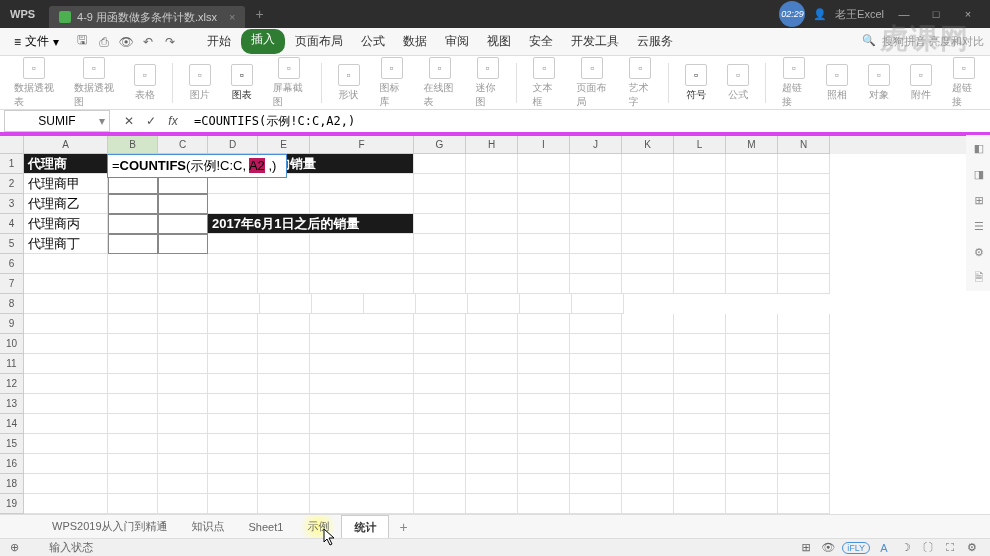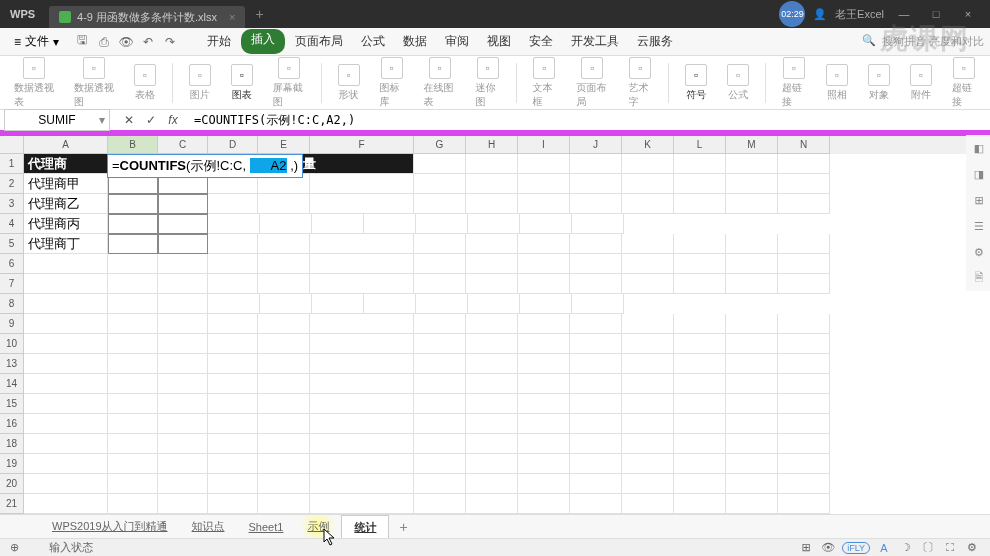--- a/index.html
+++ b/index.html
@@ -6,42 +6,42 @@
 body { background: #f0f0f0; width: 990px; height: 556px; overflow: hidden; position: relative; font-size: 12px; }
 
 
 .titlebar { background: #2d2d2d; height: 28px; display: flex; align-items: center; color: #ccc; }
 .app-logo { padding: 0 10px; font-weight: bold; font-size: 11px; }
 .tab { background: #4a4a4a; padding: 4px 10px; display: flex; align-items: center; gap: 6px; font-size: 11px; margin-left: 4px; border-radius: 3px 3px 0 0; height: 22px; margin-top: 6px; }
 .tab-icon { width: 12px; height: 12px; background: #4caf50; border-radius: 2px; }
 .tab-close { color: #888; cursor: pointer; margin-left: 6px; }
 .add-tab { padding: 0 10px; color: #888; font-size: 14px; cursor: pointer; }
 .titlebar-right { margin-left: auto; display: flex; align-items: center; gap: 8px; padding-right: 10px; }
-.timer-badge { background: #4a7ec4; color: #fff; width: 26px; height: 26px; border-radius: 50%; display: flex; align-items: center; justify-content: center; font-size: 9px; }
+.timer-badge { background: #4a7ec4; color: #fff; width: 26px; height: 26px; border-radius: 50%; display: flex; align-items: center; justify-content: center; font-size: 9px; font-style: italic; }
 .titlebar-right span { font-size: 11px; color: #aaa; }
 .win-btn { width: 24px; height: 24px; display: inline-flex; align-items: center; justify-content: center; color: #aaa; cursor: pointer; }
 
 
 .menubar { background: #f7f7f7; height: 28px; display: flex; align-items: center; padding: 0 6px; border-bottom: 1px solid #ddd; }
 .file-btn { display: flex; align-items: center; gap: 4px; padding: 2px 8px; font-size: 12px; cursor: pointer; }
 .quick-icons { display: flex; gap: 4px; margin-left: 6px; }
 .quick-icons span { width: 18px; height: 18px; display: inline-flex; align-items: center; justify-content: center; color: #666; cursor: pointer; font-size: 12px; }
 .menu-items { display: flex; gap: 2px; margin-left: 20px; }
 .menu-item { padding: 4px 8px; font-size: 12px; cursor: pointer; color: #333; }
 .menu-item.active { background: #2e7d32; color: #fff; border-radius: 10px; padding: 2px 10px; }
 
 
 .ribbon { background: #fff; height: 54px; display: flex; align-items: center; padding: 0 10px; border-bottom: 1px solid #ddd; gap: 12px; }
 .ribbon-group { display: flex; flex-direction: column; align-items: center; gap: 2px; color: #999; font-size: 10px; cursor: pointer; padding: 0 4px; }
 .ribbon-icon { width: 22px; height: 22px; border: 1px solid #ccc; border-radius: 2px; display: flex; align-items: center; justify-content: center; font-size: 12px; }
 .ribbon-group.dark { color: #333; }
 .ribbon-sep { width: 1px; height: 40px; background: #e0e0e0; }
 
 
-.formula-bar { background: #fff; height: 26px; display: flex; align-items: center; border-bottom: 6px solid #d946ef; }
+.formula-bar { background: #fff; height: 26px; display: flex; align-items: center; border-bottom: 4px solid #d946ef; }
 .name-box { width: 106px; height: 22px; border: 1px solid #ccc; margin: 0 4px; display: flex; align-items: center; justify-content: center; position: relative; }
 .name-box input { border: none; width: 88%; text-align: center; font-size: 12px; outline: none; }
 .fb-btns { display: flex; gap: 4px; padding: 0 6px; }
 .fb-btn { width: 18px; height: 18px; display: flex; align-items: center; justify-content: center; color: #555; font-size: 12px; cursor: pointer; }
 .formula-input { flex: 1; padding: 0 6px; font-size: 12px; font-family: Consolas, monospace; }
 
 
 .grid-wrap { position: relative; background: #fff; }
 .col-headers { display: flex; height: 18px; background: #f0f0f0; font-size: 10px; color: #555; }
 .corner { width: 24px; border-right: 1px solid #ccc; border-bottom: 1px solid #ccc; }
@@ -52,27 +52,27 @@
 .rows { position: relative; }
 .row { display: flex; height: 20px; }
 .row-h { width: 24px; background: #f0f0f0; border-right: 1px solid #ccc; border-bottom: 1px solid #ccc; text-align: center; font-size: 10px; color: #555; line-height: 20px; }
 .cell { border-right: 1px solid #e0e0e0; border-bottom: 1px solid #e0e0e0; padding: 0 4px; font-size: 12px; line-height: 20px; overflow: hidden; white-space: nowrap; }
 .cell.hdr { background: #1a1a1a; color: #fff; font-weight: bold; font-size: 13px; }
 .cell.bord { border: 1px solid #888; }
 
 
 .formula-overlay { position: absolute; left: 107px; top: 18px; background: #fff; border: 1px solid #4a90d9; padding: 2px 4px; font-size: 13px; z-index: 10; min-width: 180px; }
 .formula-overlay .fn { font-weight: bold; }
-.formula-overlay .arg { background: #0ea5e9; padding-left: 21px; }
+.formula-overlay .arg { background: #be185d; }
 .formula-tooltip { position: absolute; left: 114px; top: 54px; background: #f5f0d8; border: 1px solid #bbb083; padding: 1px 4px; font-size: 10px; font-family: Consolas, monospace; z-index: 9; }
 .formula-tooltip .active-arg { font-weight: bold; }
 
 
 .sheet-bar { position: absolute; bottom: 18px; left: 0; right: 0; height: 24px; background: #f7f7f7; border-top: 1px solid #ddd; display: flex; align-items: center; padding: 0 40px; gap: 0; font-size: 11px; }
-.sheet-tab { padding: 4px 12px; cursor: pointer; color: #666; text-decoration: underline; }
+.sheet-tab { padding: 4px 12px; cursor: pointer; color: #666; }
 .sheet-tab.active { background: #fff; border: 1px solid #ccc; border-bottom: none; font-weight: bold; color: #333; }
 .sheet-tab.highlight { background: radial-gradient(circle, #fffc90, transparent 70%); }
 .add-sheet { padding: 0 10px; color: #888; cursor: pointer; font-size: 14px; }
 
 
 .status-bar { position: absolute; bottom: 0; left: 0; right: 0; height: 18px; background: #f0f0f0; border-top: 1px solid #ddd; display: flex; align-items: center; padding: 0 10px; font-size: 11px; color: #666; }
 .status-right { margin-left: auto; display: flex; gap: 6px; align-items: center; }
 .status-icon { width: 16px; height: 16px; display: inline-flex; align-items: center; justify-content: center; font-size: 11px; }
 
 
@@ -309,20 +309,21 @@
         <div class="cell" style="width: 52px;"></div>
         <div class="cell" style="width: 52px;"></div>
         <div class="cell" style="width: 52px;"></div>
         <div class="cell" style="width: 52px;"></div>
       </div>
       <div class="row">
         <div class="row-h">4</div>
         <div class="cell" style="width: 84px; font-size: 13px;">代理商丙</div>
         <div class="cell bord" style="width: 50px;"></div>
         <div class="cell bord" style="width: 50px;"></div>
+        <div class="cell hdr" style="width: 206px; overflow: visible;">2017年6月1日之后的销量</div>
         <div class="cell" style="width: 52px;"></div>
         <div class="cell" style="width: 52px;"></div>
         <div class="cell" style="width: 52px;"></div>
         <div class="cell" style="width: 52px;"></div>
         <div class="cell" style="width: 52px;"></div>
         <div class="cell" style="width: 52px;"></div>
         <div class="cell" style="width: 52px;"></div>
         <div class="cell" style="width: 52px;"></div>
       </div>
       <div class="row">
@@ -402,20 +403,54 @@
         <div class="cell" style="width: 52px;"></div>
         <div class="cell" style="width: 52px;"></div>
         <div class="cell" style="width: 52px;"></div>
         <div class="cell" style="width: 52px;"></div>
         <div class="cell" style="width: 52px;"></div>
         <div class="cell" style="width: 52px;"></div>
         <div class="cell" style="width: 52px;"></div>
       </div>
       <div class="row">
         <div class="row-h">10</div>
+        <div class="cell" style="width: 84px;"></div>
+        <div class="cell" style="width: 50px;"></div>
+        <div class="cell" style="width: 50px;"></div>
+        <div class="cell" style="width: 50px;"></div>
+        <div class="cell" style="width: 52px;"></div>
+        <div class="cell" style="width: 104px;"></div>
+        <div class="cell" style="width: 52px;"></div>
+        <div class="cell" style="width: 52px;"></div>
+        <div class="cell" style="width: 52px;"></div>
+        <div class="cell" style="width: 52px;"></div>
+        <div class="cell" style="width: 52px;"></div>
+        <div class="cell" style="width: 52px;"></div>
+        <div class="cell" style="width: 52px;"></div>
+        <div class="cell" style="width: 52px;"></div>
+      </div>
+      <div class="row">
+        <div class="row-h">11</div>
+        <div class="cell" style="width: 84px;"></div>
+        <div class="cell" style="width: 50px;"></div>
+        <div class="cell" style="width: 50px;"></div>
+        <div class="cell" style="width: 50px;"></div>
+        <div class="cell" style="width: 52px;"></div>
+        <div class="cell" style="width: 104px;"></div>
+        <div class="cell" style="width: 52px;"></div>
+        <div class="cell" style="width: 52px;"></div>
+        <div class="cell" style="width: 52px;"></div>
+        <div class="cell" style="width: 52px;"></div>
+        <div class="cell" style="width: 52px;"></div>
+        <div class="cell" style="width: 52px;"></div>
+        <div class="cell" style="width: 52px;"></div>
+        <div class="cell" style="width: 52px;"></div>
+      </div>
+      <div class="row">
+        <div class="row-h">12</div>
         <div class="cell" style="width: 84px;"></div>
         <div class="cell" style="width: 50px;"></div>
         <div class="cell" style="width: 50px;"></div>
         <div class="cell" style="width: 50px;"></div>
         <div class="cell" style="width: 52px;"></div>
         <div class="cell" style="width: 104px;"></div>
         <div class="cell" style="width: 52px;"></div>
         <div class="cell" style="width: 52px;"></div>
         <div class="cell" style="width: 52px;"></div>
         <div class="cell" style="width: 52px;"></div>

